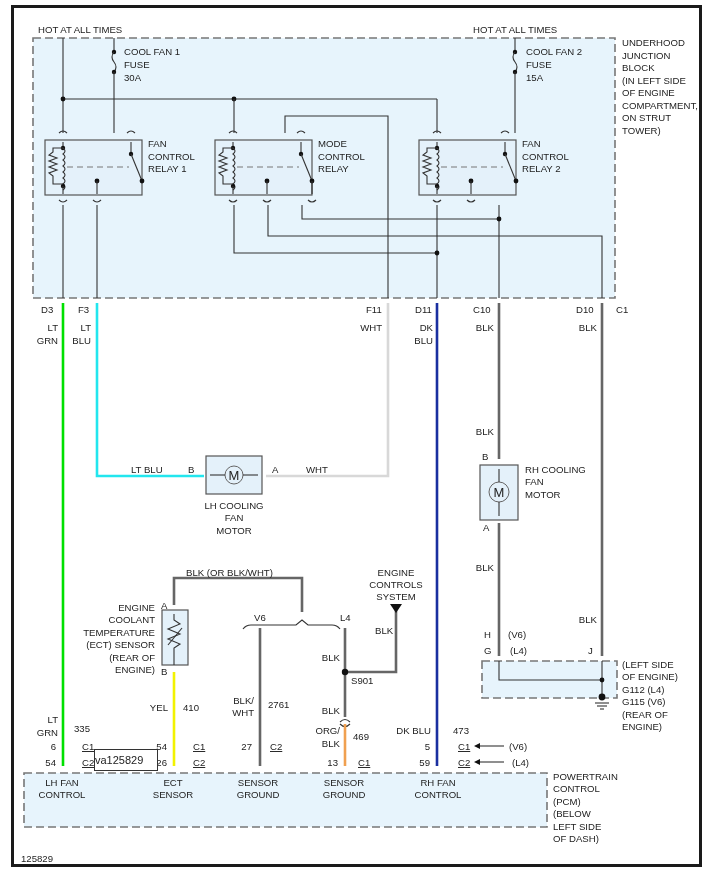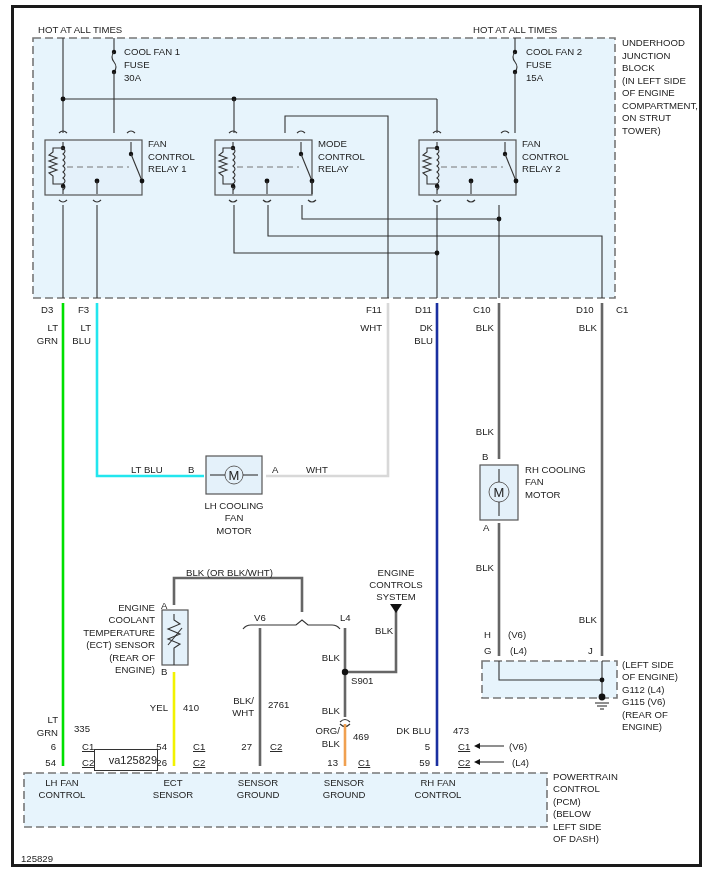--- a/index.html
+++ b/index.html
@@ -12,21 +12,21 @@
   .lbl-mid { text-anchor:middle; }
   .lbl-end { text-anchor:end; }
   .ul { text-decoration:underline; }
   .dash-box { fill:#e7f4fc; stroke:#777; stroke-width:1.6; stroke-dasharray:8 4; }
   .comp-box { fill:#e4f1fa; stroke:#555; stroke-width:1.2; }
   .wire { fill:none; stroke:#333; stroke-width:1.1; }
   .wire-gray { fill:none; stroke:#666; stroke-width:2.6; }
   .dot { fill:#111; }
   #tooltip { position:absolute; left:94px; top:749px; width:62px; height:20px;
              border:1px solid #333; background:#fff; font-family:"Liberation Sans", sans-serif;
-             font-size:11px; color:#222; line-height:20px; text-align:right; }
+             font-size:11px; color:#222; line-height:20px; text-align:left; }
 </style>
 </head>
 <body>
 
 <div id="frame"></div>
 
 <svg id="diagram" width="720" height="879" viewBox="0 0 720 879">
 
   <rect class="dash-box" x="33" y="38" width="582" height="260"></rect>
 

